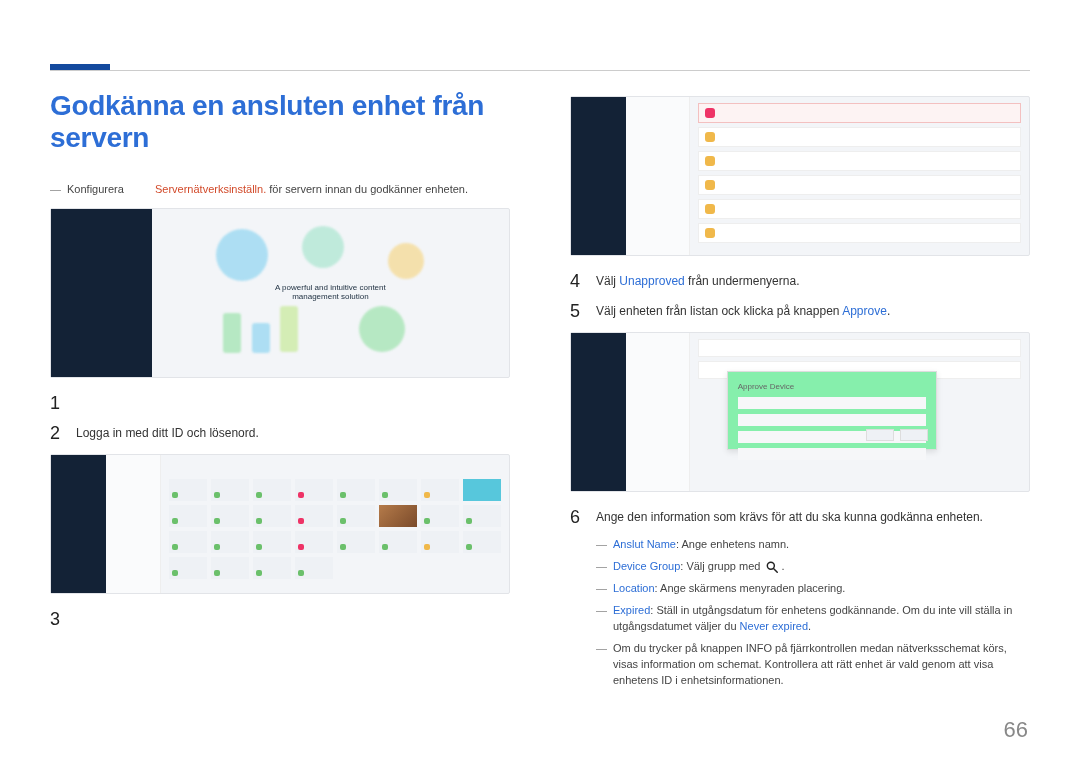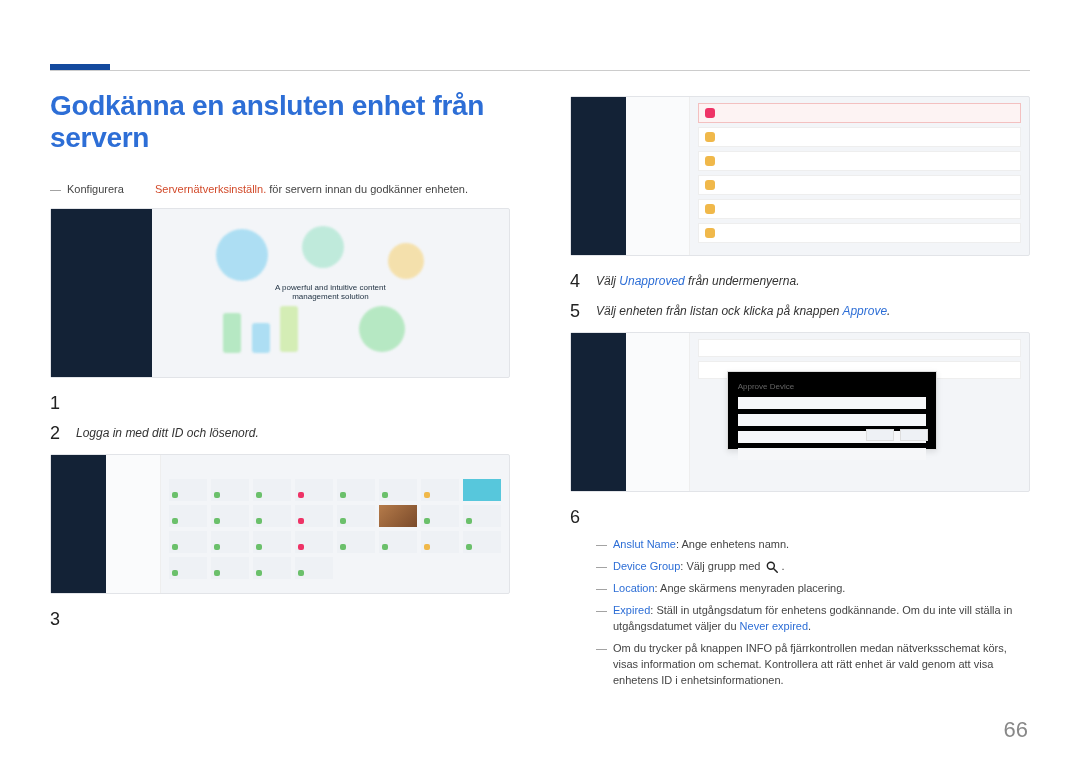--- a/index.html
+++ b/index.html
@@ -78,21 +78,21 @@
   .ph-3 { height: 160px; display:flex; }
   .ph-3 .side { width: 12%; background:#132236; }
   .ph-3 .bar { width:14%; background:#fafbfc; border-right:1px solid #eee; padding:8px 6px; }
   .ph-3 .list { flex:1; padding:6px 8px; display:flex; flex-direction:column; gap:4px; }
   .ph-3 .row { height:20px; background:#fff; border:1px solid #eee; display:flex; align-items:center; gap:6px; padding:0 6px; }
   .ph-3 .chip { width:10px; height:10px; border-radius:3px; }
   .ph-4 { height: 160px; display:flex; position:relative; }
   .ph-4 .side { width: 12%; background:#132236; }
   .ph-4 .bar { width:14%; background:#fafbfc; border-right:1px solid #eee; }
   .ph-4 .list { flex:1; padding:6px 8px; }
-  .ph-4 .modal { position:absolute; left:34%; top:24%; width:46%; height:50%; background:#000000; border:1px solid #ddd; box-shadow:0 2px 6px rgba(0,0,0,.1); padding:10px; }
+  .ph-4 .modal { position:absolute; left:34%; top:24%; width:46%; height:50%; background:#86efac; border:1px solid #ddd; box-shadow:0 2px 6px rgba(0,0,0,.1); padding:10px; }
   .ph-4 .modal .mtitle { font-size:8px; color:#666; margin-bottom:6px; }
   .ph-4 .modal .mrow { height:12px; background:#f6f7f9; margin-bottom:5px; }
   .ph-4 .modal .btns { position:absolute; right:8px; bottom:8px; display:flex; gap:6px; }
   .ph-4 .modal .btn { width:28px; height:12px; background:#eef1f5; border:1px solid #ddd; }
 
   .step {
     display: flex;
     align-items: flex-start;
     gap: 14px;
     margin: 10px 0;
@@ -102,21 +102,20 @@
     font-weight: 400;
     color: #222;
     width: 12px;
     flex: 0 0 auto;
     line-height: 1.1;
   }
   .step .txt {
     font-size: 12px;
     color: #333;
     line-height: 1.5;
-    font-style: italic;
   }
   .sub-list {
     margin-left: 26px;
     margin-top: 6px;
   }
   .sub-list .note { margin-bottom: 6px; }
   .magnifier {
     display: inline-flex;
     vertical-align: middle;
     margin: 0 2px;
@@ -321,20 +320,21 @@
         <div class="mrow"></div>
         <div class="btns">
             <div class="btn"></div>
             <div class="btn"></div>
           </div>
       </div>
     </div>
 
     <div class="step">
       <span class="num">6</span>
+      <span class="txt">Ange den information som krävs för att du ska kunna godkänna enheten.</span>
     </div>
 
     <div class="sub-list">
 
       <div class="note">
         <span class="dash">―</span>
         <span>
           <span class="emph-blue">Anslut Name</span><span>: Ange enhetens namn.</span>
         </span>
       </div>

